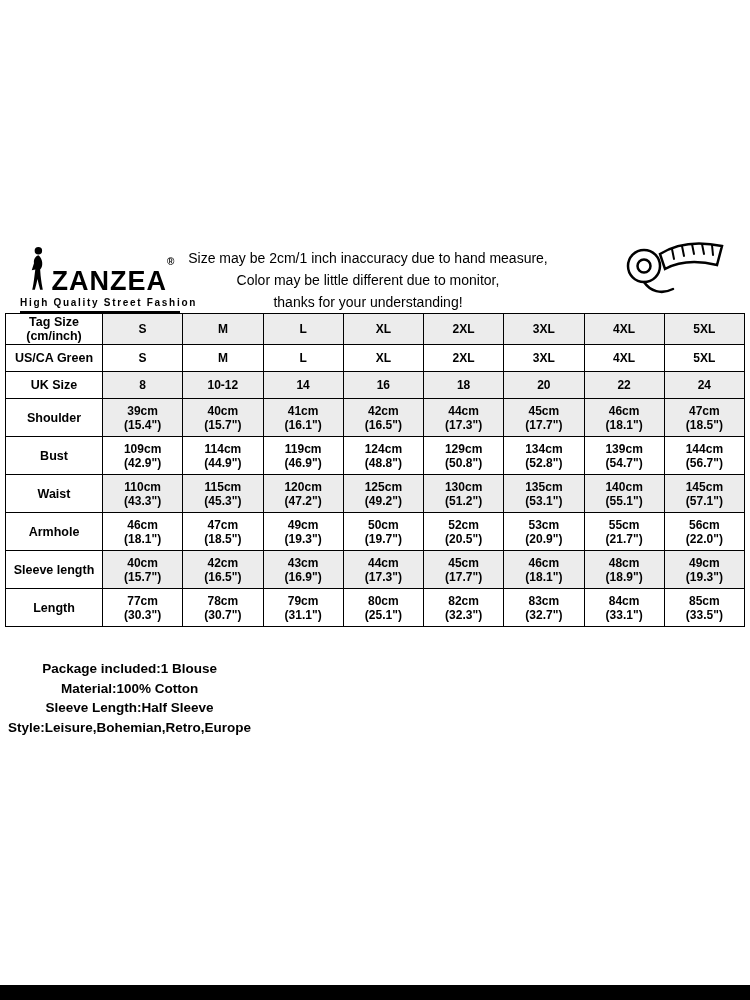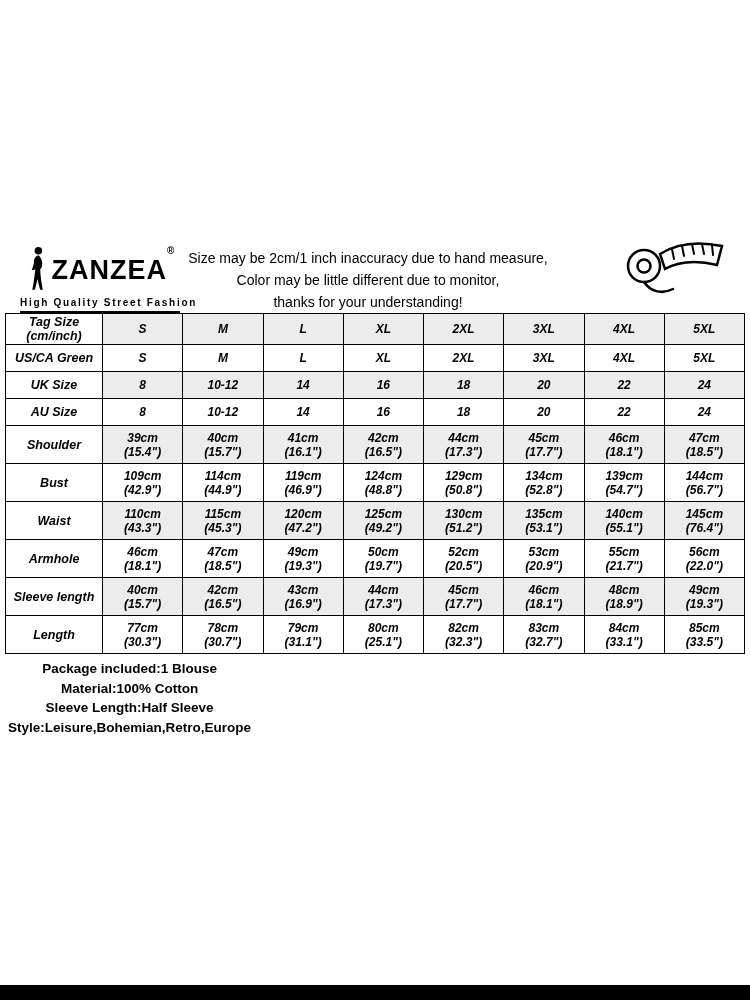--- a/index.html
+++ b/index.html
@@ -13,21 +13,21 @@
     position: relative;
     overflow: hidden;
   }
 
   
   .logo {
     position: absolute; left: 20px; top: 246px; width: 160px;
     text-align: center;
   }
   .logo-top {
-    display: flex; align-items: center; justify-content: center; gap: 3px;
+    display: flex; align-items: flex-end; justify-content: center; gap: 3px;
   }
   .brand-name {
     font-size: 27px; font-weight: bold; letter-spacing: 1px; line-height: 1;
   }
   .reg-mark { font-size: 10px; font-weight: bold; vertical-align: top; position: relative; top: -12px; }
   .tagline {
     font-size: 10px; font-weight: bold; letter-spacing: 1.7px; margin-top: 2px;
     white-space: nowrap;
   }
   .logo-underline { border-top: 2px solid #000; margin-top: 3px; }
@@ -36,21 +36,21 @@
     position: absolute; left: 168px; top: 247px; width: 400px;
     text-align: center; font-size: 14px; font-weight: normal; line-height: 22px;
   }
   .disclaimer div { white-space: nowrap; }
 
   .tape-wrap { position: absolute; right: 16px; top: 236px; }
 
   
   table.size-chart {
     position: absolute; left: 5px; top: 313px; width: 740px;
-    border-collapse: collapse; table-layout: fixed; font-style: italic;
+    border-collapse: collapse; table-layout: fixed;
   }
   table.size-chart td {
     border: 1px solid #000;
     text-align: center; vertical-align: middle;
     font-size: 12px; font-weight: bold;
     white-space: pre-line;
     padding: 1px 2px;
     background: #ffffff;
   }
   table.size-chart td.label-cell { font-size: 12.5px; background: #ffffff; }
@@ -141,31 +141,20 @@
         <td>M</td>
         <td>L</td>
         <td>XL</td>
         <td>2XL</td>
         <td>3XL</td>
         <td>4XL</td>
         <td>5XL</td>
       </tr>
       <tr class="short shaded">
         <td class="label-cell">UK Size</td>
-        <td>8</td>
-        <td>10-12</td>
-        <td>14</td>
-        <td>16</td>
-        <td>18</td>
-        <td>20</td>
-        <td>22</td>
-        <td>24</td>
-      </tr>
-      <tr class="short">
-        <td class="label-cell">AU Size</td>
         <td>8</td>
         <td>10-12</td>
         <td>14</td>
         <td>16</td>
         <td>18</td>
         <td>20</td>
         <td>22</td>
         <td>24</td>
       </tr>
       <tr class="tall shaded">
@@ -216,21 +205,21 @@
 (47.2")</td>
         <td>125cm
 (49.2")</td>
         <td>130cm
 (51.2")</td>
         <td>135cm
 (53.1")</td>
         <td>140cm
 (55.1")</td>
         <td>145cm
-(76.4")</td>
+(57.1")</td>
       </tr>
       <tr class="tall">
         <td class="label-cell">Armhole</td>
         <td>46cm
 (18.1")</td>
         <td>47cm
 (18.5")</td>
         <td>49cm
 (19.3")</td>
         <td>50cm

